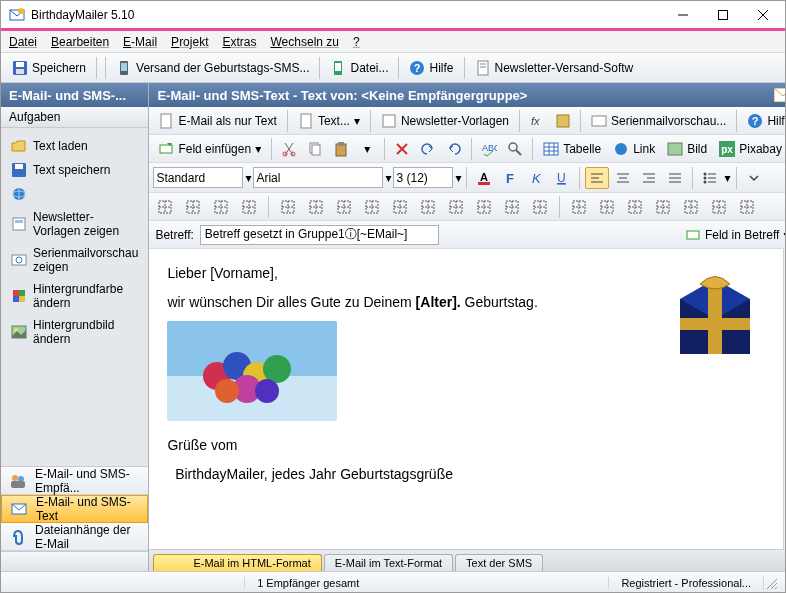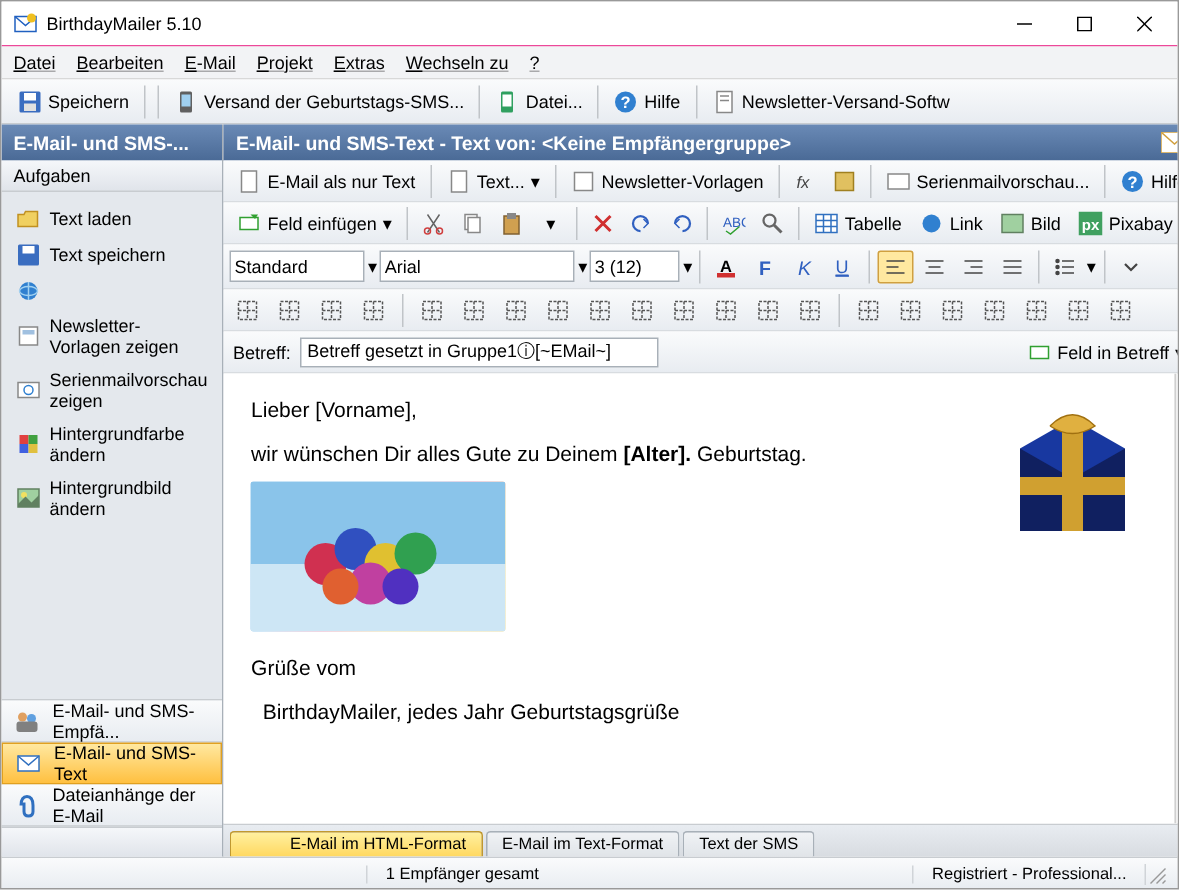--- a/index.html
+++ b/index.html
@@ -1,17 +1,17 @@
 <!DOCTYPE html>
 <html><head>
 <meta charset="utf-8">
 <style>
 * { box-sizing: border-box; margin: 0; padding: 0; }
 body { font-family: "Segoe UI", Tahoma, sans-serif; font-size: 12px; background: #fff; width: 786px; height: 593px; overflow: hidden; border: 1px solid #999; }
-.titlebar { height: 30px; display: flex; align-items: center; padding: 0 2px 0 8px; background: #fff; border-bottom: 1px solid #ec4899; }
+.titlebar { height: 30px; display: flex; align-items: center; padding: 0 2px 0 8px; background: #fff; border-bottom: 3px solid #ec4899; }
 .titlebar .icon { width: 16px; height: 16px; margin-right: 6px; }
 .titlebar .title { flex: 1; font-size: 12px; color: #000; }
 .titlebar .winbtn { width: 40px; height: 28px; display: flex; align-items: center; justify-content: center; color: #000; }
 
 .menubar { height: 22px; background: #f2f3f5; display: flex; align-items: center; padding: 0 8px; font-size: 12px; border-bottom: 1px solid #d8d8d8; }
 .menubar span { margin-right: 14px; text-decoration: underline; text-decoration-color: rgba(0,0,0,0.3); }
 .menubar span:first-letter { text-decoration: underline; }
 
 .toolbar1 { height: 30px; background: linear-gradient(#fafbfc,#e8ecf1); display: flex; align-items: center; padding: 0 6px; border-bottom: 1px solid #c8ccd0; gap: 2px; overflow: hidden; }
 .tbtn { display: flex; align-items: center; height: 24px; padding: 0 4px; gap: 4px; border: 1px solid transparent; border-radius: 2px; white-space: nowrap; }

